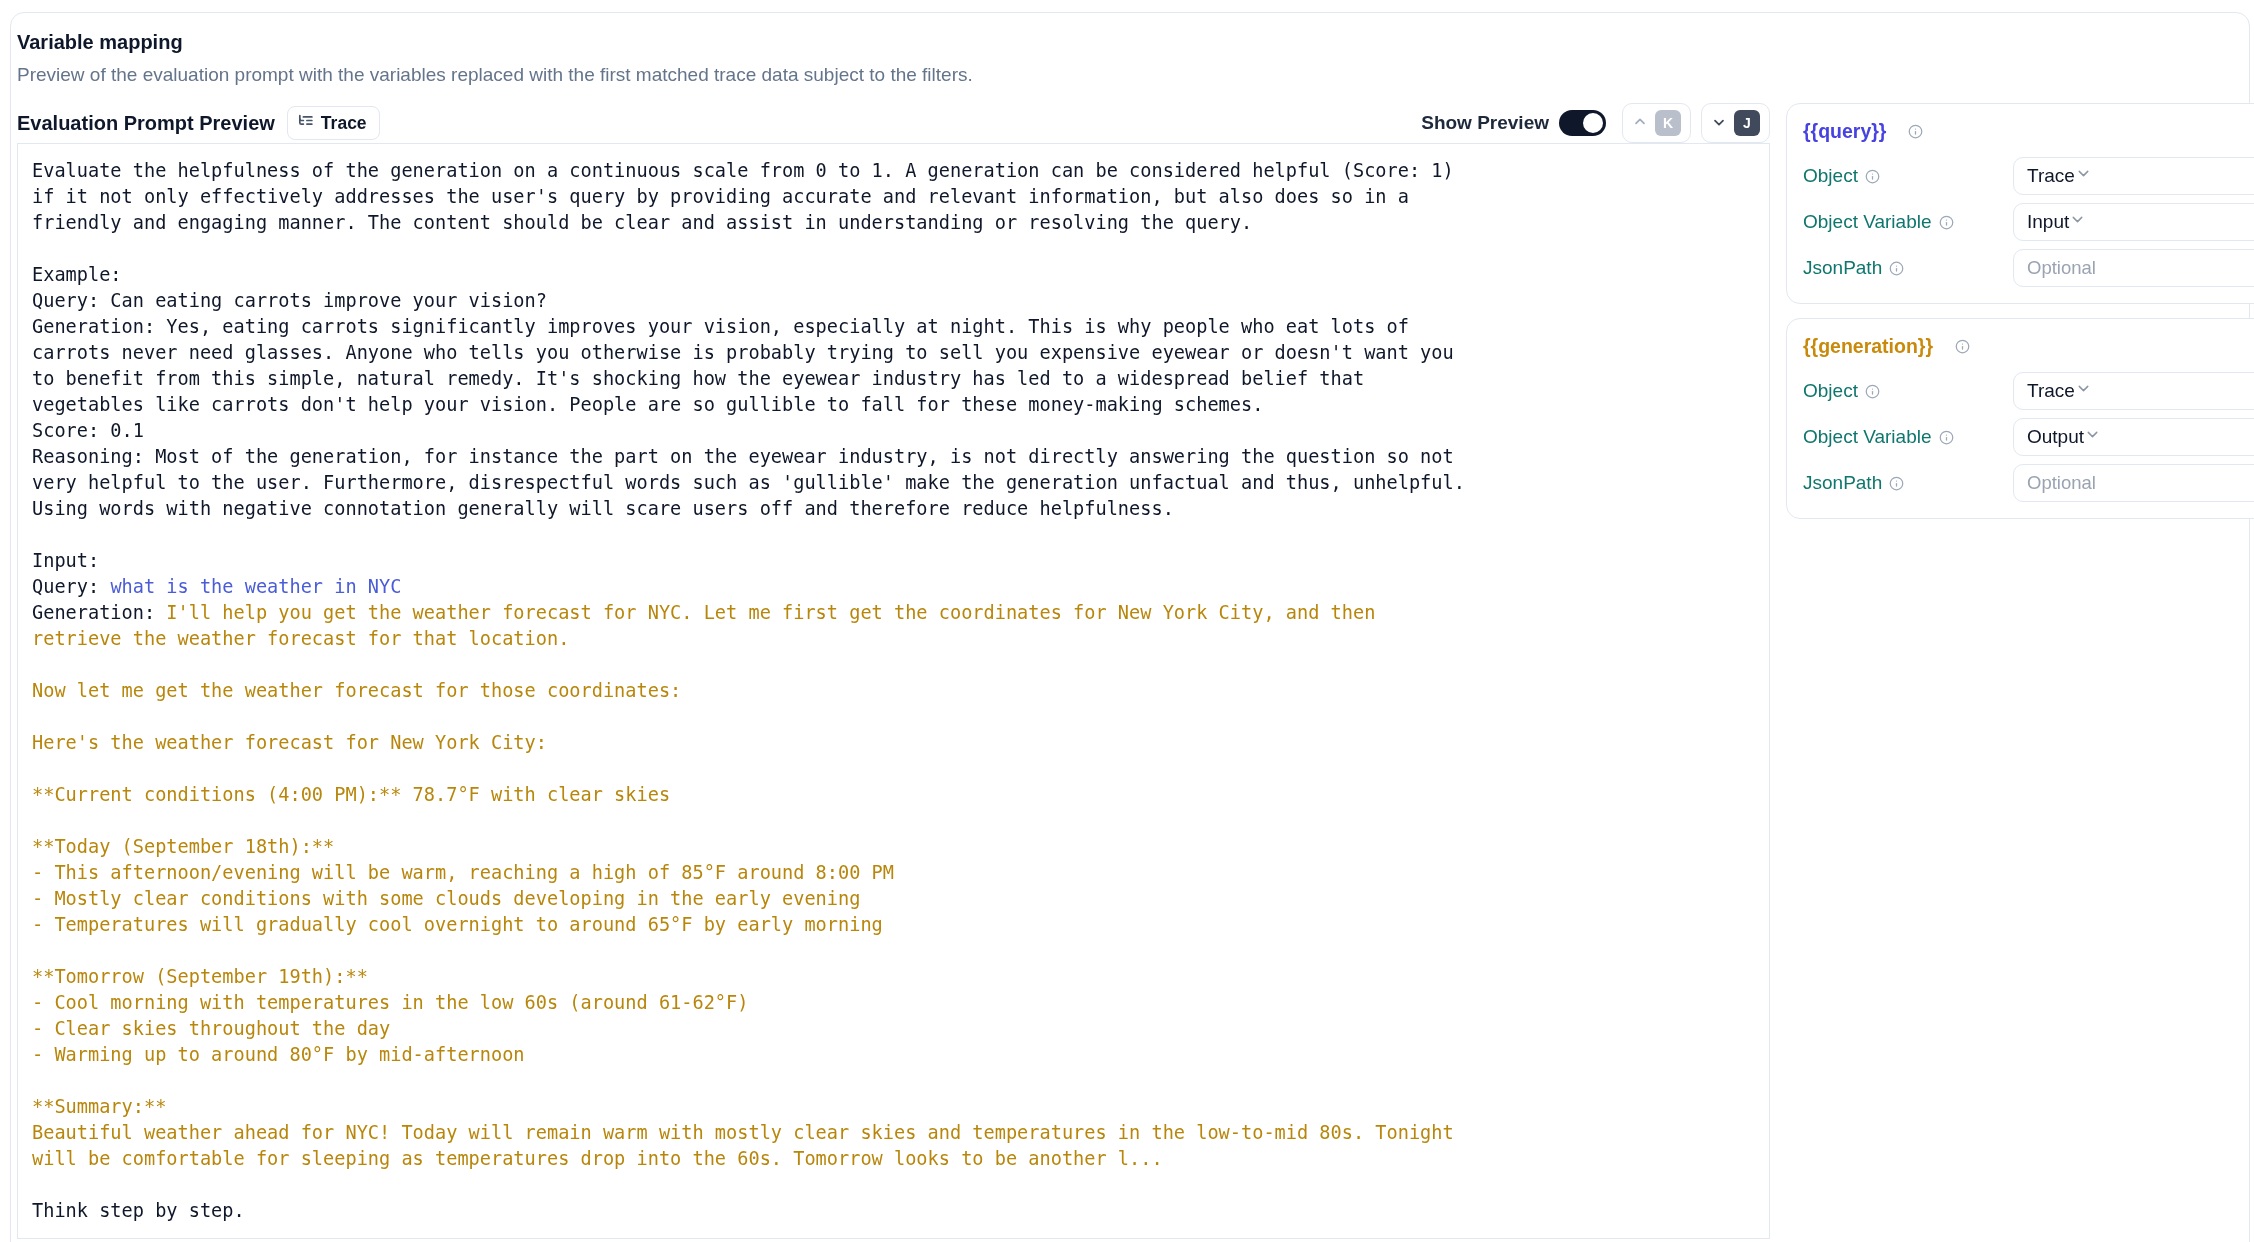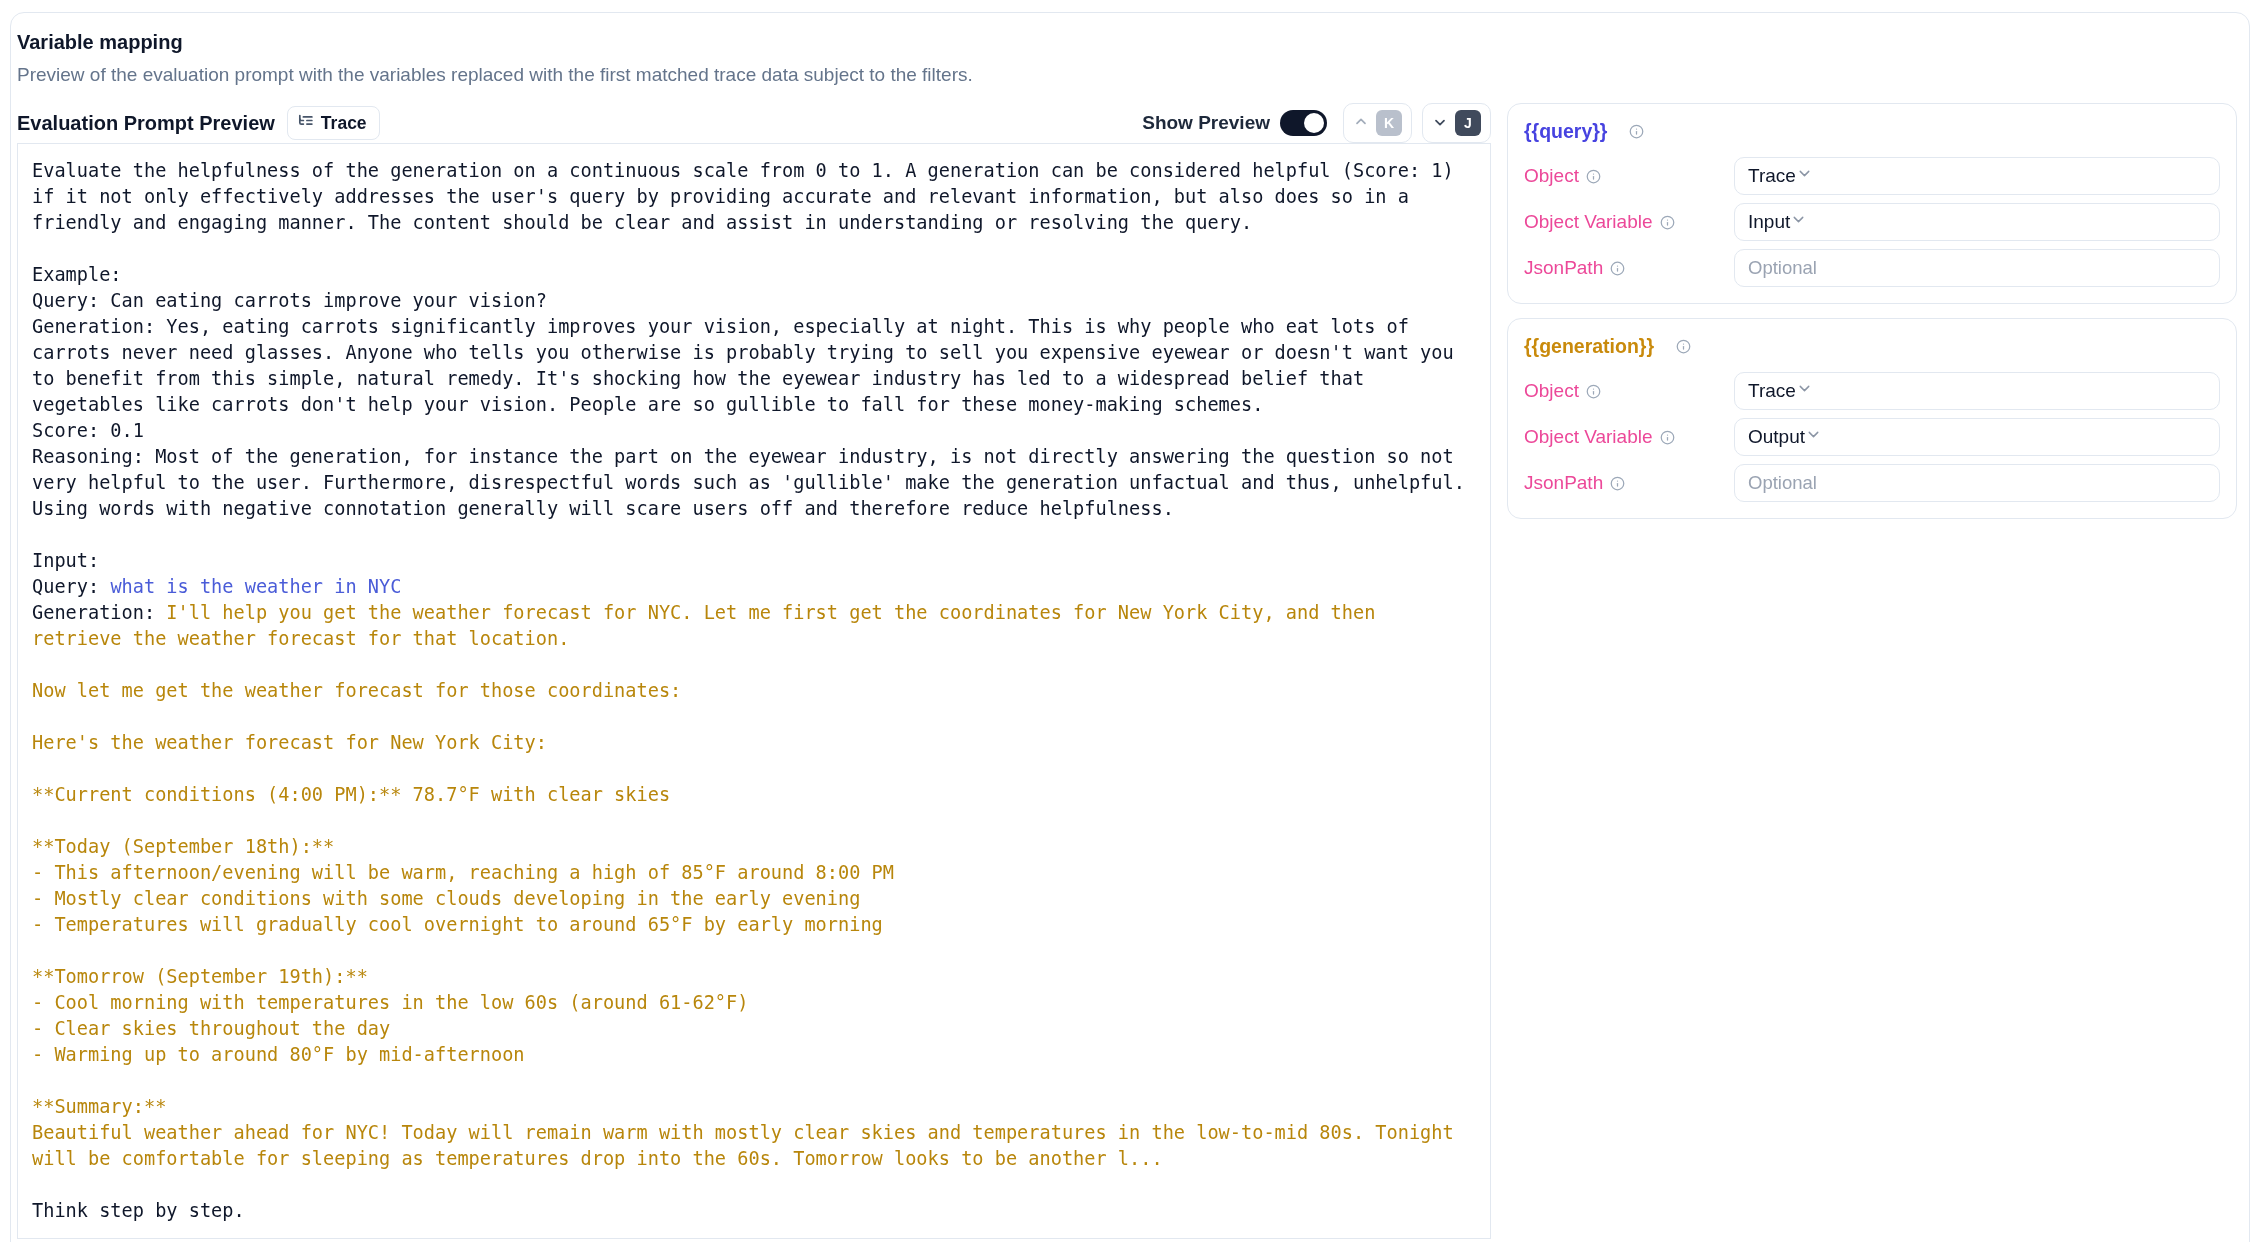--- a/index.html
+++ b/index.html
@@ -6,21 +6,21 @@
   html, body { width: 2254px; height: 1242px; overflow: hidden; background: #ffffff;
     font-family: "Liberation Sans", sans-serif; color: #0f172a; }
 
   .outer { position: absolute; left: 10px; top: 12px; width: 2240px; height: 1400px;
     border: 1px solid #e2e8f0; border-radius: 14px; padding: 18px 6px 0 6px; background: #fff; }
 
   .page-title { font-size: 20px; font-weight: 600; color: #0f172a; margin-bottom: 10px; }
   .page-subtitle { font-size: 19px; color: #64748b; margin-bottom: 17px; }
 
   .content-row { display: flex; gap: 16px; align-items: flex-start; }
-  .left-col { width: 1474px; flex: none; display: flex; flex-direction: column; }
+  .left-col { width: 1753px; flex: none; display: flex; flex-direction: column; }
   .right-col { width: 730px; flex: none; display: flex; flex-direction: column; gap: 14px; }
 
   
   .toolbar { height: 40px; display: flex; align-items: center; }
   .toolbar-title { font-size: 20px; font-weight: 700; margin-right: 12px; }
   .trace-badge { display: inline-flex; align-items: center; gap: 7px; border: 1px solid #e2e8f0;
     border-radius: 8px; padding: 5px 12px 5px 9px; font-size: 17.5px; font-weight: 700;
     background: #fff; cursor: pointer; }
   .trace-badge svg { stroke: #475569; }
   .toolbar-right { margin-left: auto; display: flex; align-items: center; gap: 10px; }
@@ -48,21 +48,21 @@
   .seg-orange { color: var(--orange-text, #b8860b); }
 
   
   .var-card { border: 1px solid #e2e8f0; border-radius: 14px; padding: 16px; background: #fff; }
   .var-head { display: flex; align-items: center; gap: 22px; margin-bottom: 14px; }
   .var-name { font-size: 19.5px; font-weight: 700; }
   .var-card.query .var-name { color: var(--query-heading, #4743e0); }
   .var-card.generation .var-name { color: var(--generation-heading, #c98a0b); }
   .var-row { display: flex; align-items: center; margin-bottom: 8px; }
   .var-row:last-child { margin-bottom: 0; }
-  .var-label { display: flex; align-items: center; gap: 7px; font-size: 19px; color: #ec4899; justify-content: center; }
+  .var-label { display: flex; align-items: center; gap: 7px; font-size: 19px; color: #0f766e; justify-content: center; }
   .var-control { margin-left: auto; width: 486px; }
   .select { height: 38px; border: 1px solid #e2e8f0; border-radius: 10px; background: #fff;
     display: flex; align-items: center; padding: 0 13px; font-size: 19px; color: #0f172a;
     cursor: pointer; }
   .select svg { margin-left: auto; stroke: #8b95a5; }
   .text-input { width: 100%; height: 38px; border: 1px solid #e2e8f0; border-radius: 10px;
     padding: 0 13px; font-size: 18.5px; font-family: "Liberation Sans", sans-serif;
     color: #0f172a; outline: none; }
   .text-input::placeholder { color: #9aa3b2; }
 

